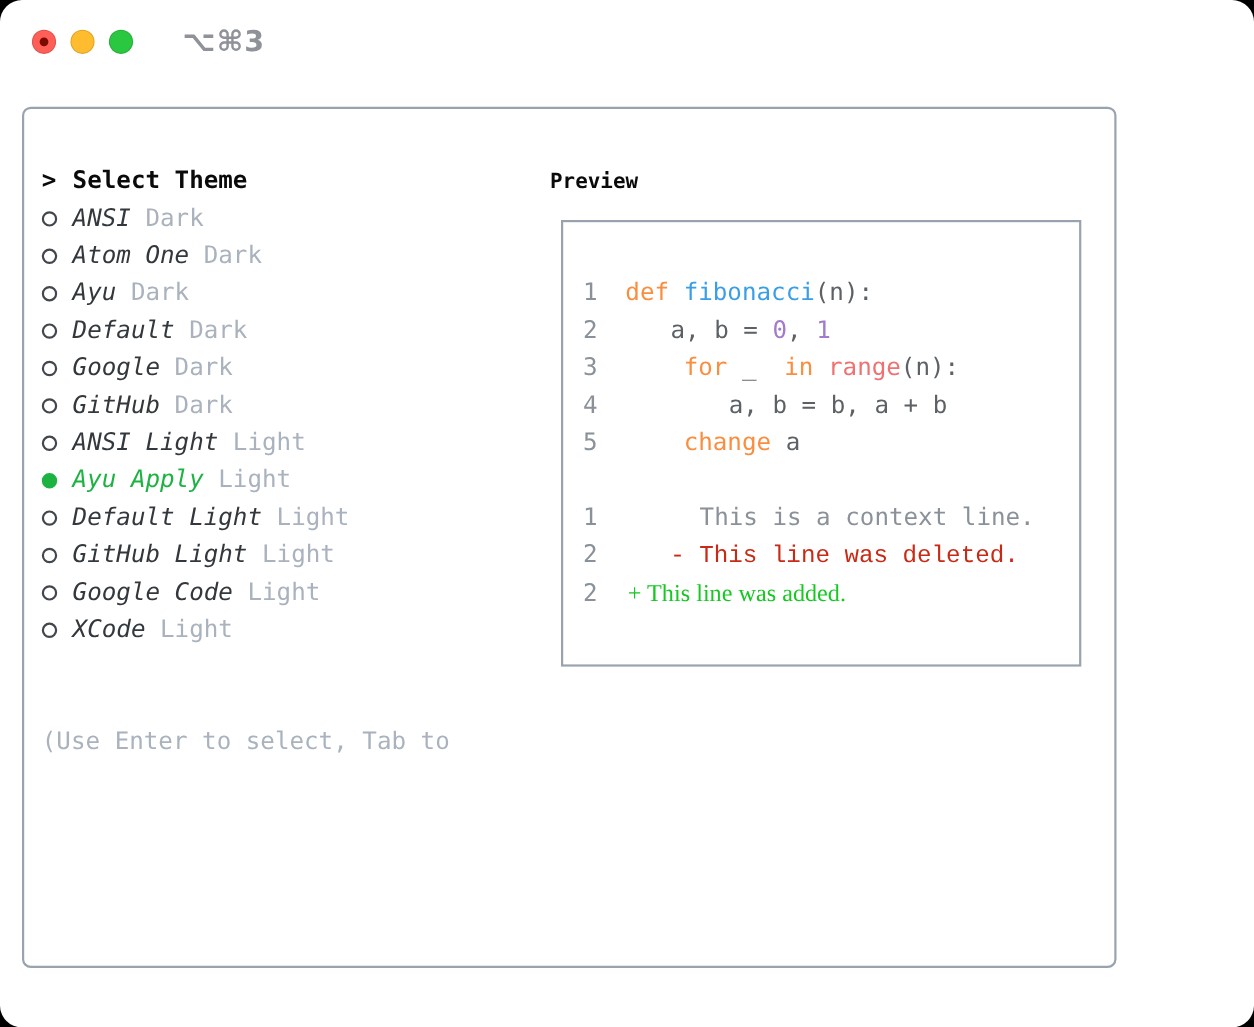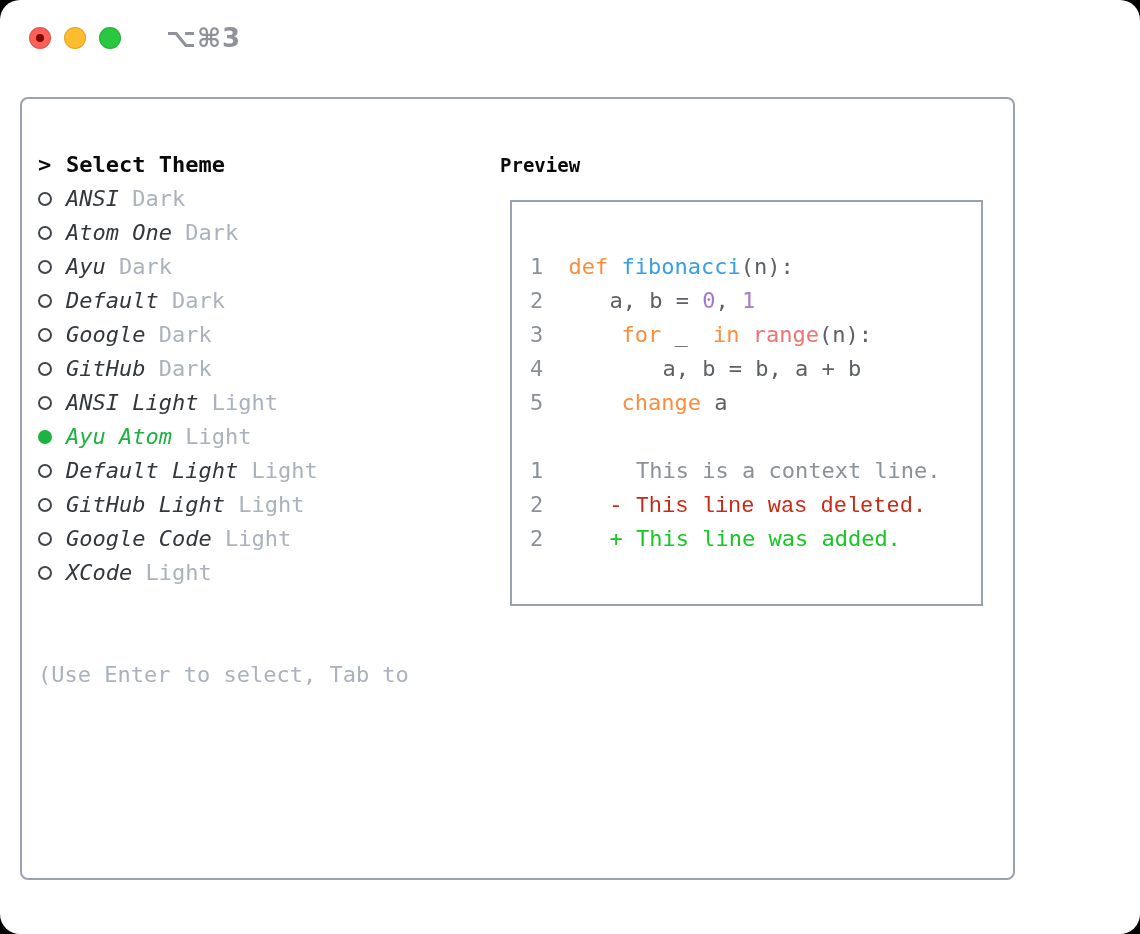--- a/index.html
+++ b/index.html
@@ -55,21 +55,21 @@
   .code-lines{position:absolute;left:18px;top:48px;font-size:22px;line-height:34px;}
   .code-line{height:34px;white-space:pre;}
   .lnum{color:var(--line-number-gray);}
   .seg-fg{color:var(--code-fg);}
   .seg-kw{color:var(--keyword-orange);margin-left:12px;}
   .seg-fn{color:var(--function-blue);margin-top:43px;}
   .seg-num{color:var(--number-purple);}
   .seg-bi{color:var(--builtin-coral);}
   .seg-ctx{color:var(--line-number-gray);}
   .seg-del{color:var(--removed-red);font-family:Liberation Mono, monospace;}
-  .seg-add{color:var(--added-green);}
+  .seg-add{color:var(--added-green);font-family:Liberation Serif, serif;}
 </style>
 </head>
 <body>
 
 <div id="window">
 
   <div class="traffic close"></div>
   <div class="traffic min"></div>
   <div class="traffic max"></div>
   <div class="win-title">⌥⌘3</div>
@@ -83,21 +83,21 @@
       </div>
 
       <div id="theme-list">
           <div class="row"><span class="gutter"><span class="radio"></span></span><span class="opt-label">ANSI</span><span class="variant">Dark</span></div>
           <div class="row"><span class="gutter"><span class="radio"></span></span><span class="opt-label">Atom One</span><span class="variant">Dark</span></div>
           <div class="row"><span class="gutter"><span class="radio"></span></span><span class="opt-label">Ayu</span><span class="variant">Dark</span></div>
           <div class="row"><span class="gutter"><span class="radio"></span></span><span class="opt-label">Default</span><span class="variant">Dark</span></div>
           <div class="row"><span class="gutter"><span class="radio"></span></span><span class="opt-label">Google</span><span class="variant">Dark</span></div>
           <div class="row"><span class="gutter"><span class="radio"></span></span><span class="opt-label">GitHub</span><span class="variant">Dark</span></div>
           <div class="row"><span class="gutter"><span class="radio"></span></span><span class="opt-label">ANSI Light</span><span class="variant">Light</span></div>
-          <div class="row selected"><span class="gutter"><span class="radio"></span></span><span class="opt-label">Ayu Atom</span><span class="variant">Light</span></div>
+          <div class="row selected"><span class="gutter"><span class="radio"></span></span><span class="opt-label">Ayu Apply</span><span class="variant">Light</span></div>
           <div class="row"><span class="gutter"><span class="radio"></span></span><span class="opt-label">Default Light</span><span class="variant">Light</span></div>
           <div class="row"><span class="gutter"><span class="radio"></span></span><span class="opt-label">GitHub Light</span><span class="variant">Light</span></div>
           <div class="row"><span class="gutter"><span class="radio"></span></span><span class="opt-label">Google Code</span><span class="variant">Light</span></div>
           <div class="row"><span class="gutter"><span class="radio"></span></span><span class="opt-label">XCode</span><span class="variant">Light</span></div>
         </div>
 
       <div class="row spacer"></div>
 
 
 

